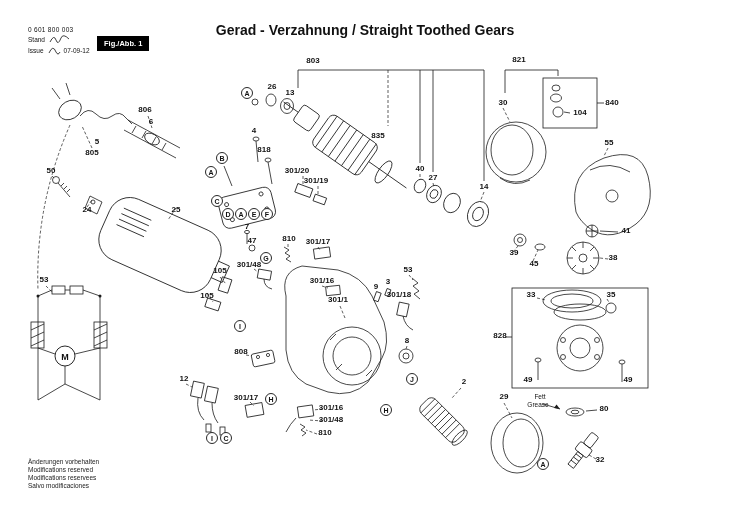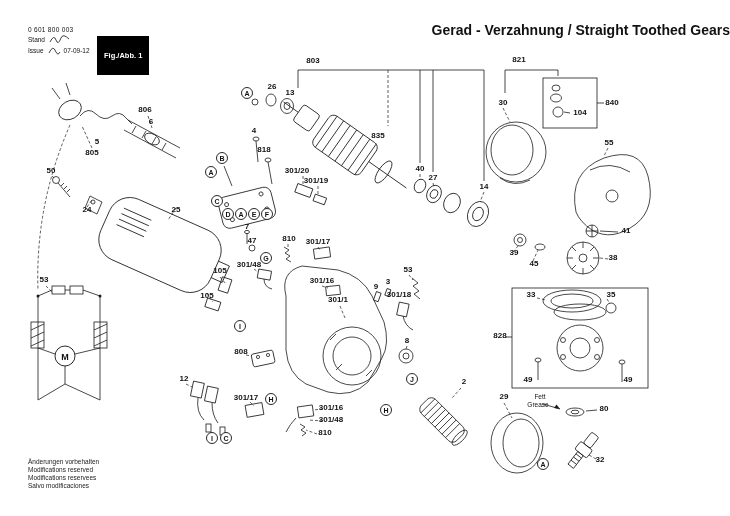--- a/index.html
+++ b/index.html
@@ -3,22 +3,22 @@
 <meta charset="utf-8">
 <style>
   html,body{margin:0;padding:0;background:#e8e8e8;}
   .page{position:relative;width:730px;height:516px;background:#ffffff;overflow:hidden;
         font-family:"Liberation Sans",sans-serif;color:#111;}
   .page svg.diagram{position:absolute;left:0;top:0;z-index:1;}
   .overlay{position:absolute;z-index:2;}
   .doc-number{font-size:6.5px;letter-spacing:.3px;}
   .meta-row{font-size:6.5px;display:flex;align-items:center;gap:3px;margin-top:2px;}
   .fig-box{position:absolute;left:97px;top:36px;z-index:2;background:#000;color:#fff;
-           font-size:7.5px;font-weight:bold;padding:14px 6px;border:1px solid #000;}
-  .title{position:absolute;left:0;right:0;top:22px;text-align:right;z-index:2;
+           font-size:7.5px;font-weight:bold;padding:2px 6px;border:1px solid #000;}
+  .title{position:absolute;left:0;right:0;top:22px;text-align:center;z-index:2;
          font-size:14px;font-weight:bold;}
   .footer{position:absolute;left:28px;bottom:26px;z-index:2;font-size:6.5px;line-height:8px;color:#222;}
   
   .art *{stroke:#1b1b1b;stroke-width:.8;fill:none;}
   .art .fill{fill:#1b1b1b;stroke:none;}
   .art .ld{stroke-dasharray:3 2;stroke-width:.7;}
   #label-layer text.part-label{font:bold 8px "Liberation Sans",sans-serif;fill:#111;
         text-anchor:middle;stroke:none;}
   #label-layer text.note-label{font:6.5px "Liberation Sans",sans-serif;fill:#111;
         text-anchor:middle;stroke:none;}

